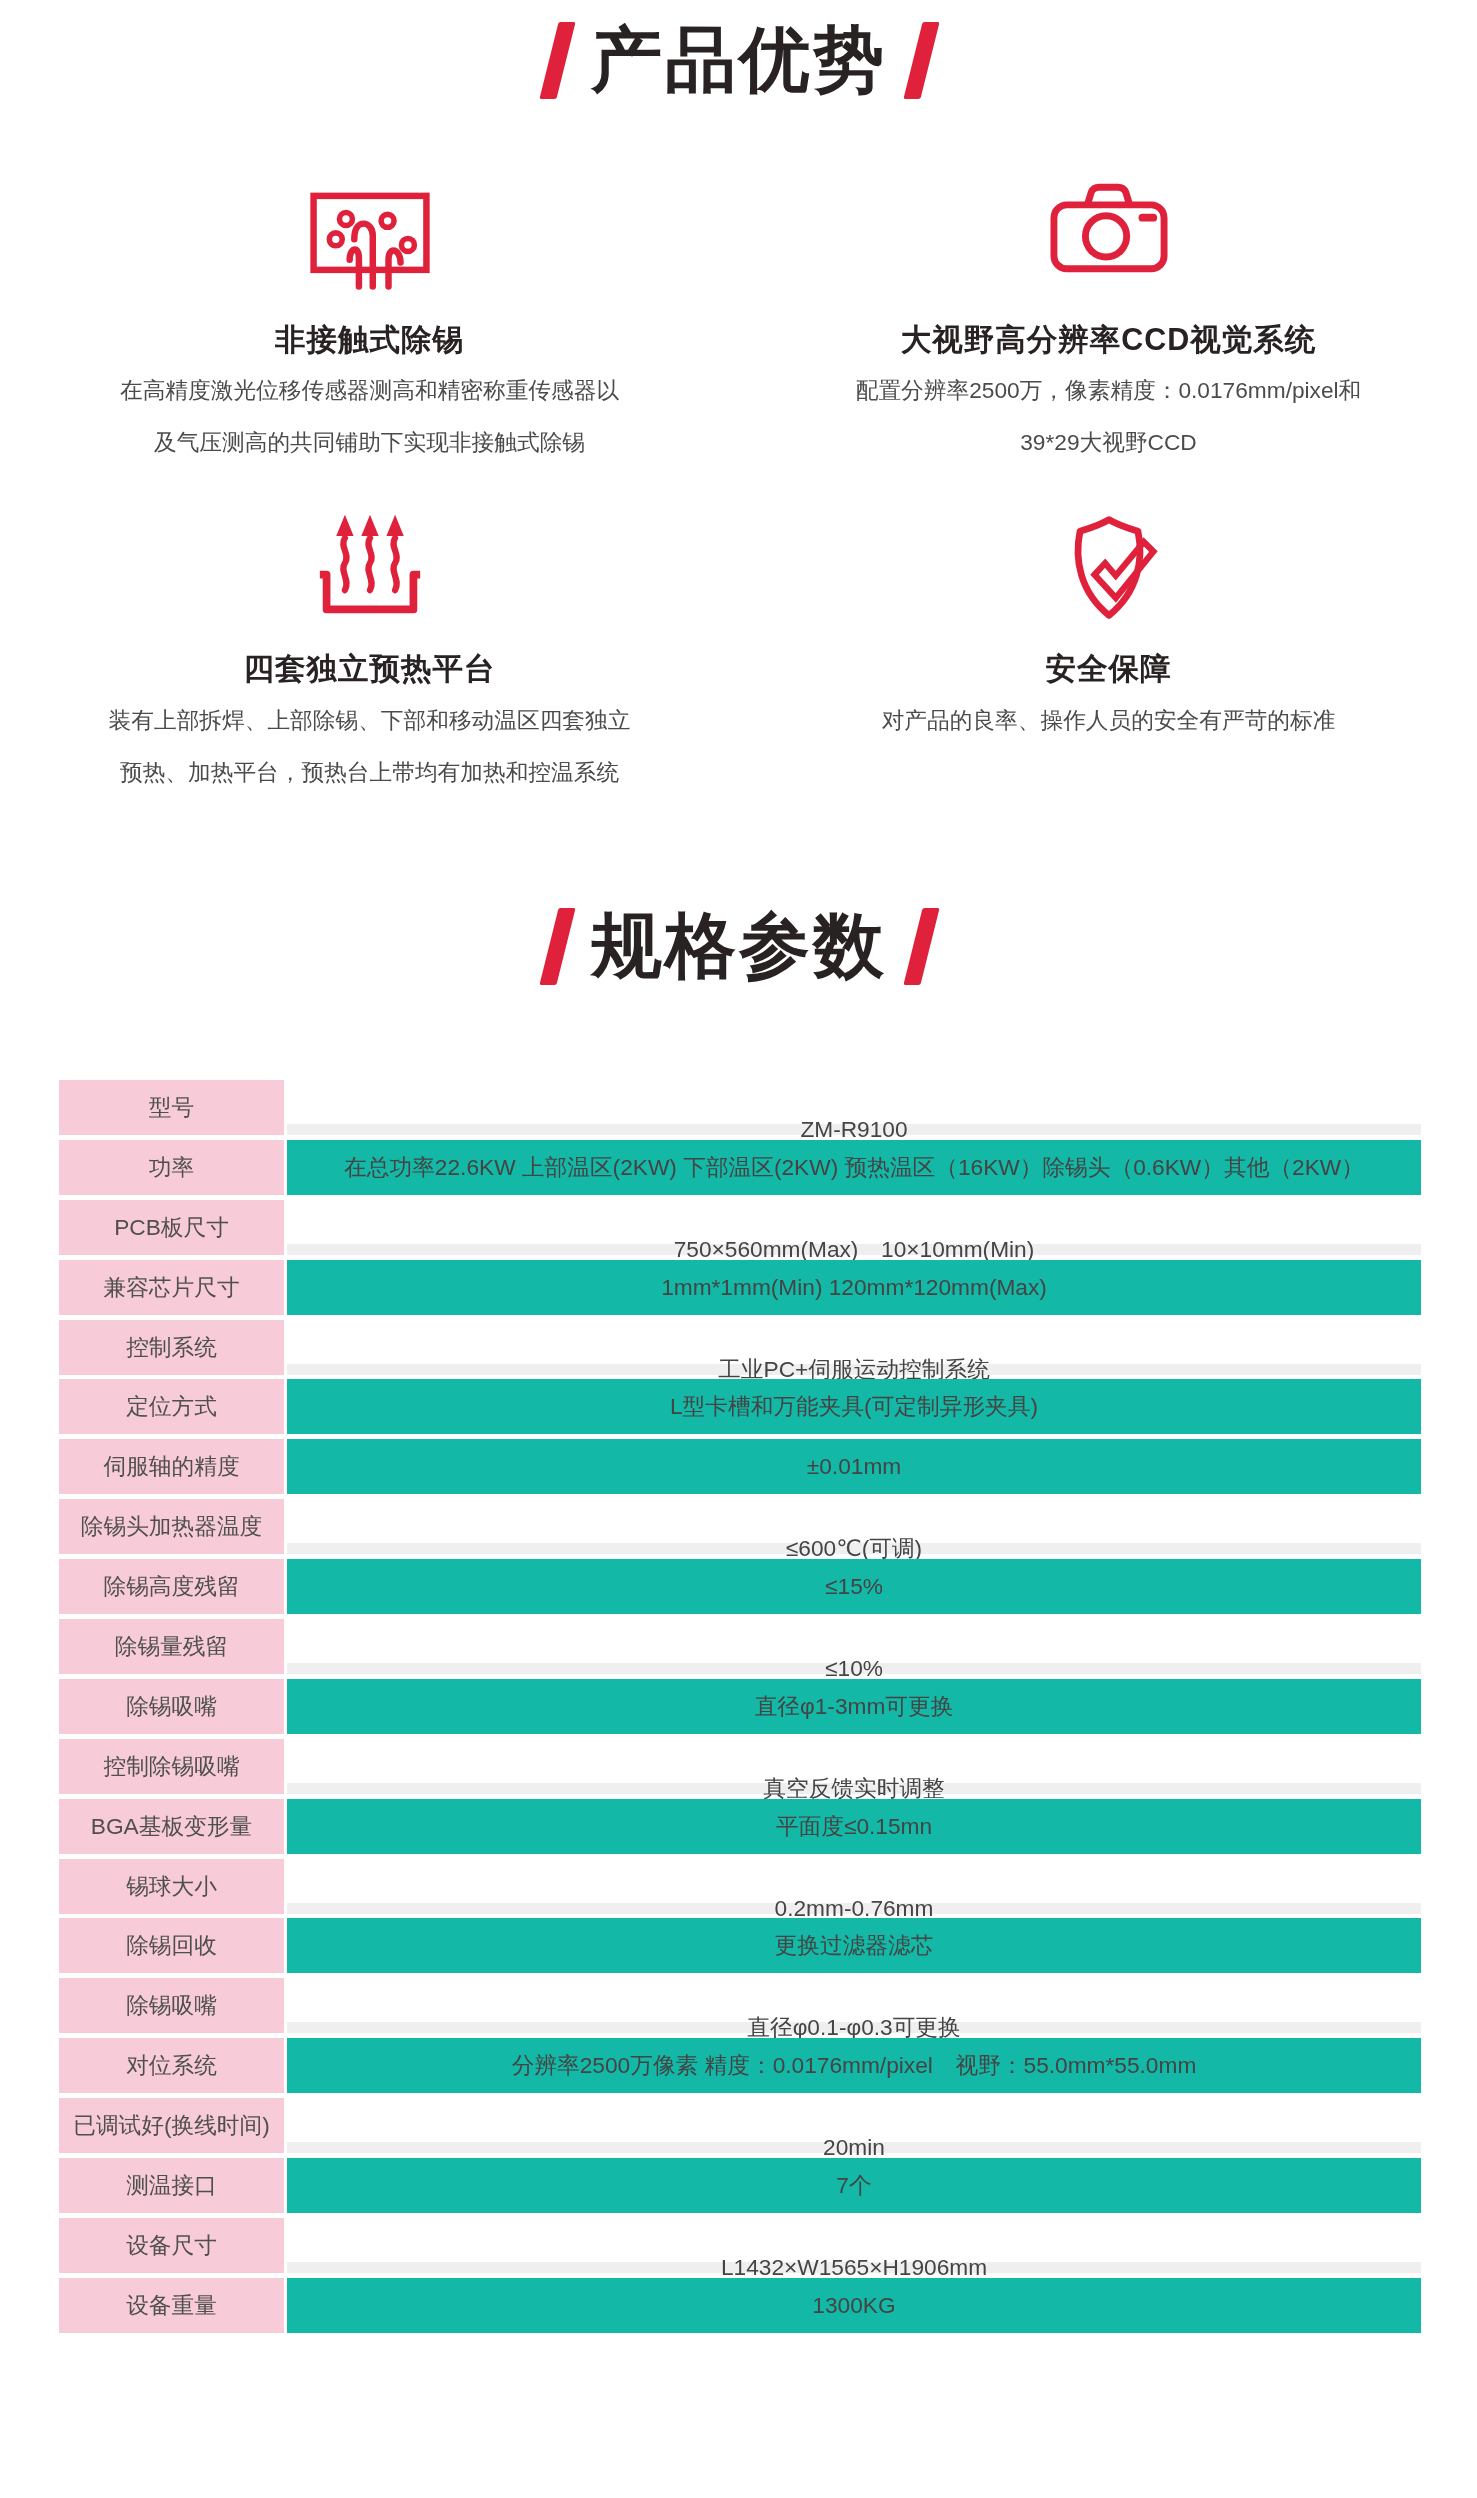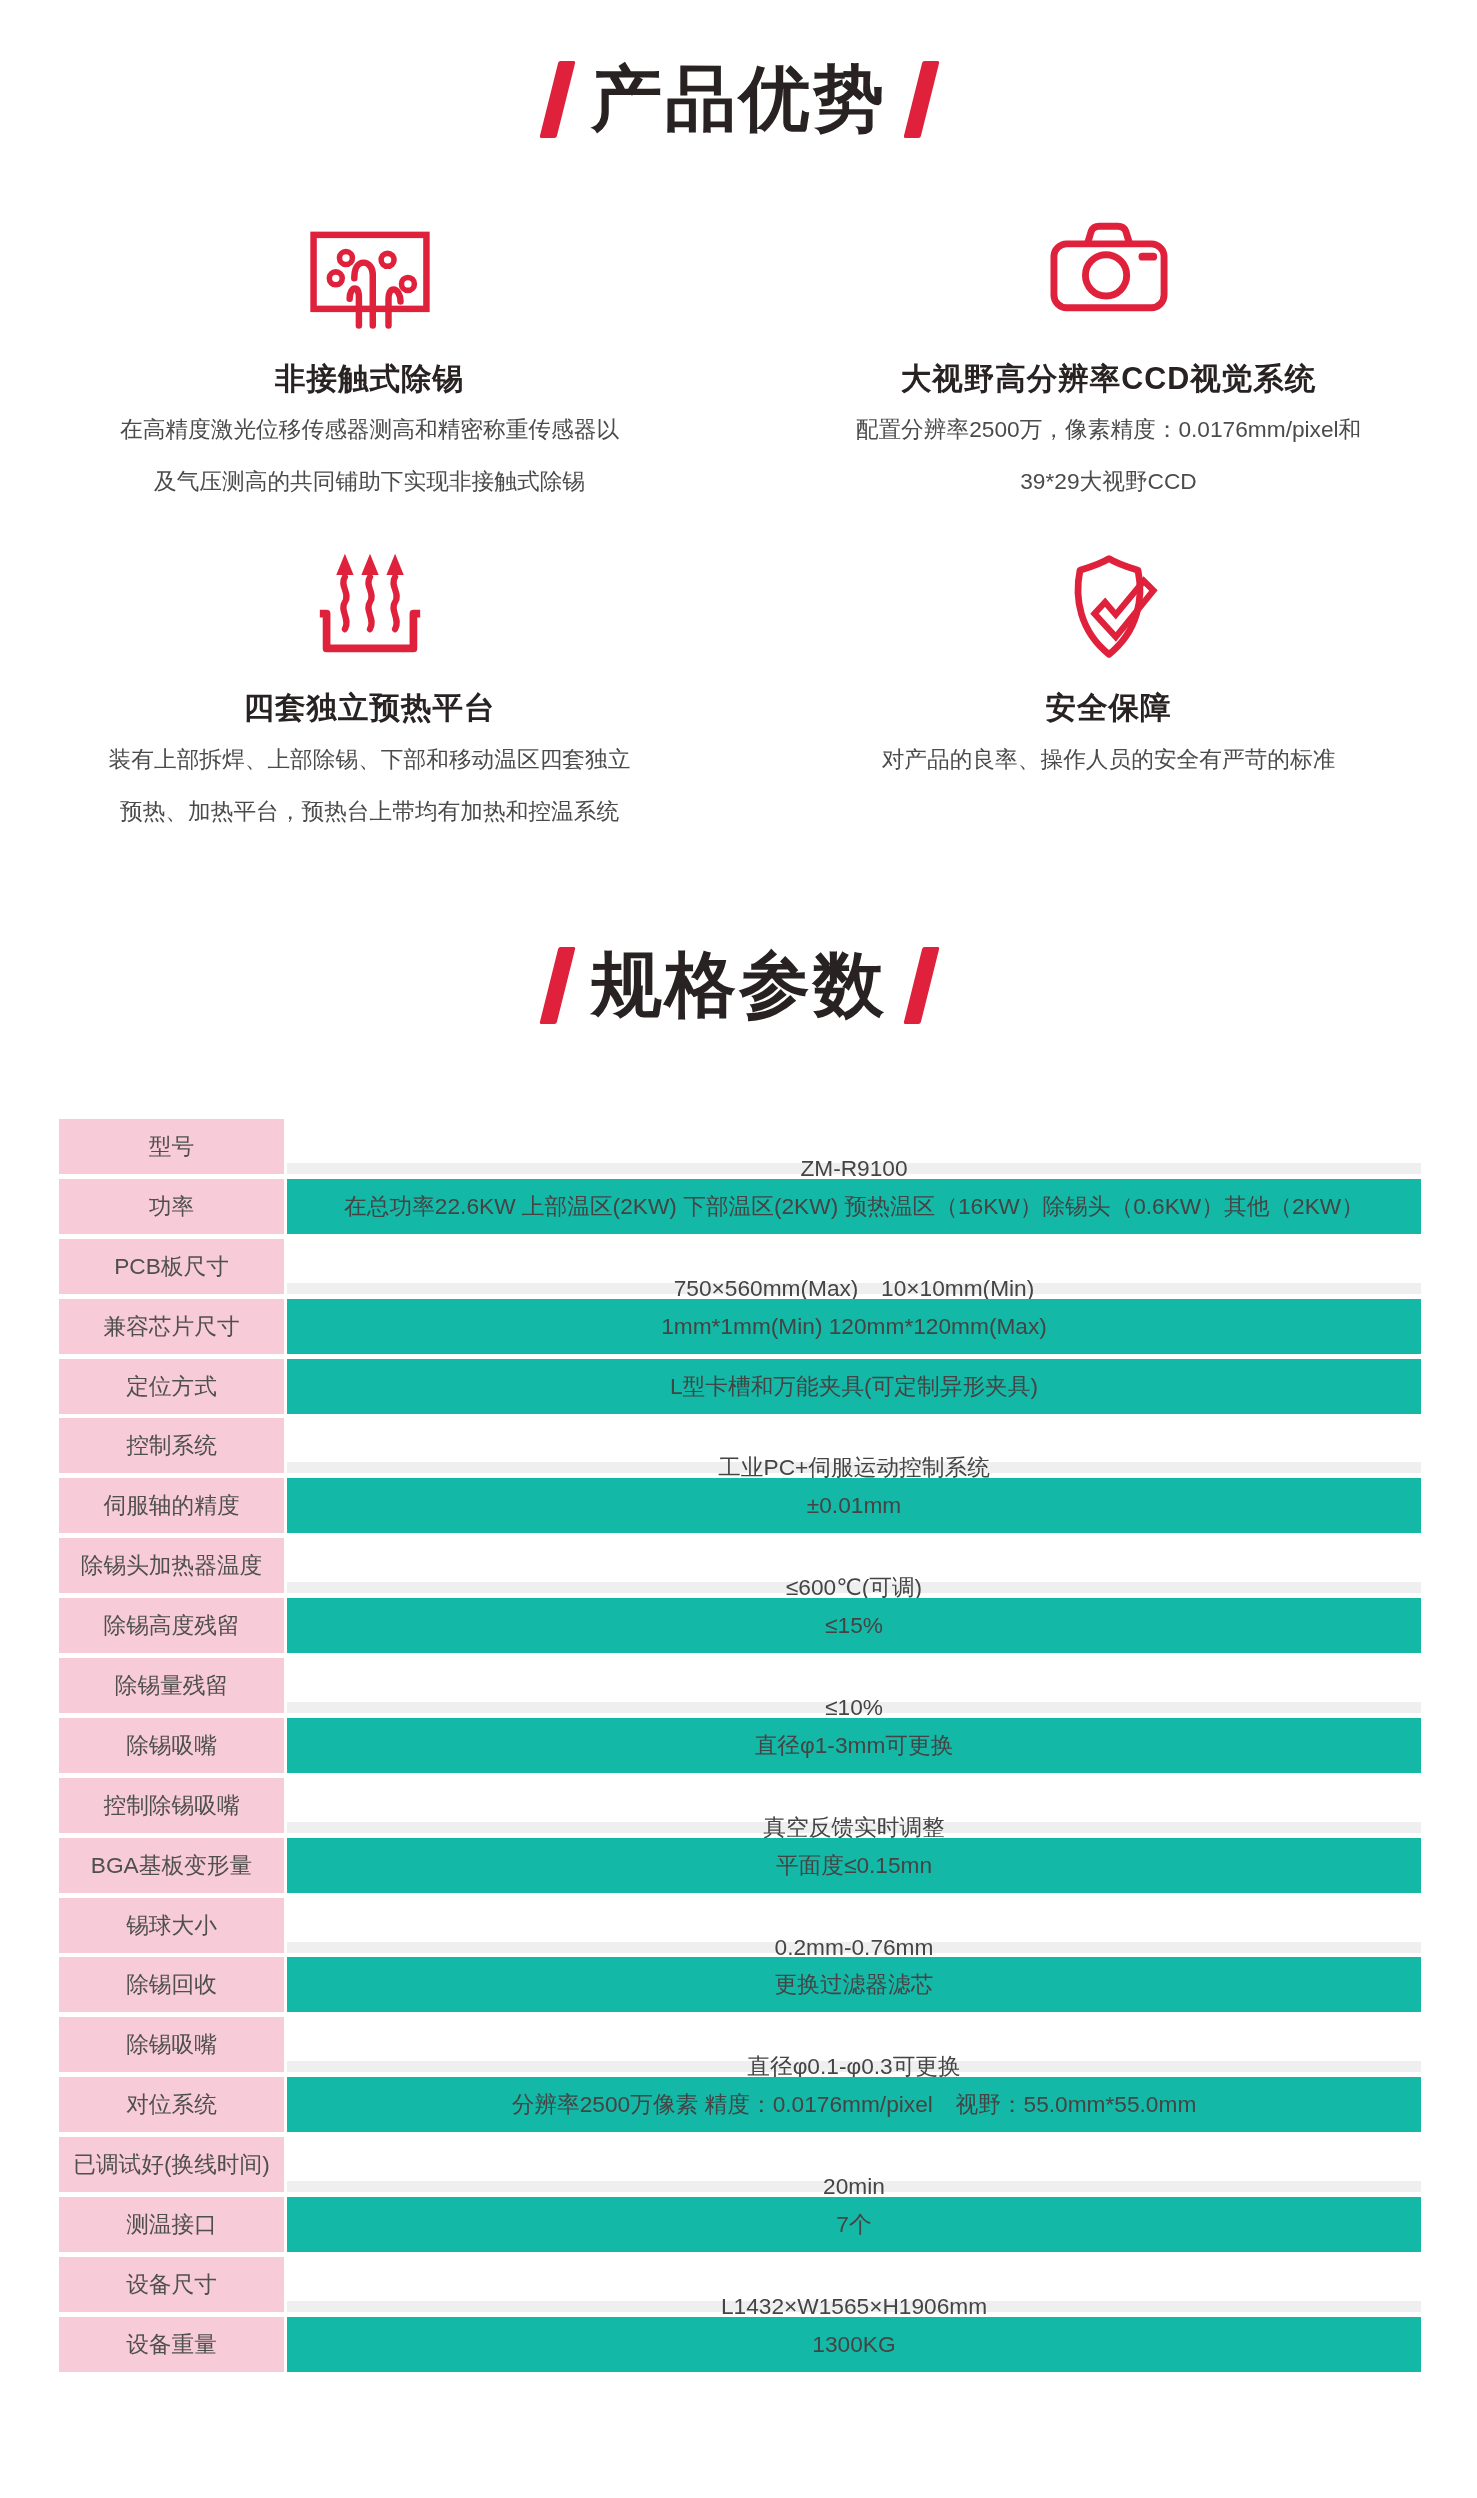--- a/index.html
+++ b/index.html
@@ -21,21 +21,21 @@
     display:flex;justify-content:center;align-items:center;gap:25.6px;
   }
   .slash{
     width:16.7px;height:77px;background:var(--accent);
     transform:skewX(-14deg);border-radius:2px;flex:0 0 auto;
   }
   .section-title{
     font-size:71px;font-weight:bold;color:var(--heading);
     letter-spacing:3px;line-height:1.05;white-space:nowrap;
   }
-  #advantages-section{padding-top:61px;}
+  #advantages-section{padding-top:22px;}
   
   .features-grid{
     display:grid;grid-template-columns:1fr 1fr;
     margin-top:83px;row-gap:43px;
   }
   .feature{
     display:flex;flex-direction:column;align-items:center;text-align:center;
   }
   .feature-icon{
     height:110px;display:flex;align-items:flex-start;justify-content:center;
@@ -169,28 +169,28 @@
     </div>
     <div class="spec-row">
       <div class="spec-label">PCB板尺寸</div>
       <div class="spec-value shade">750×560mm(Max)　10×10mm(Min)</div>
     </div>
     <div class="spec-row">
       <div class="spec-label">兼容芯片尺寸</div>
       <div class="spec-value">1mm*1mm(Min) 120mm*120mm(Max)</div>
     </div>
     <div class="spec-row">
+      <div class="spec-label">控制系统</div>
+      <div class="spec-value shade">工业PC+伺服运动控制系统</div>
+    </div>
+    <div class="spec-row">
       <div class="spec-label">定位方式</div>
       <div class="spec-value">L型卡槽和万能夹具(可定制异形夹具)</div>
     </div>
     <div class="spec-row">
-      <div class="spec-label">控制系统</div>
-      <div class="spec-value shade">工业PC+伺服运动控制系统</div>
-    </div>
-    <div class="spec-row">
       <div class="spec-label">伺服轴的精度</div>
       <div class="spec-value">±0.01mm</div>
     </div>
     <div class="spec-row">
       <div class="spec-label">除锡头加热器温度</div>
       <div class="spec-value shade">≤600℃(可调)</div>
     </div>
     <div class="spec-row">
       <div class="spec-label">除锡高度残留</div>
       <div class="spec-value">≤15%</div>

